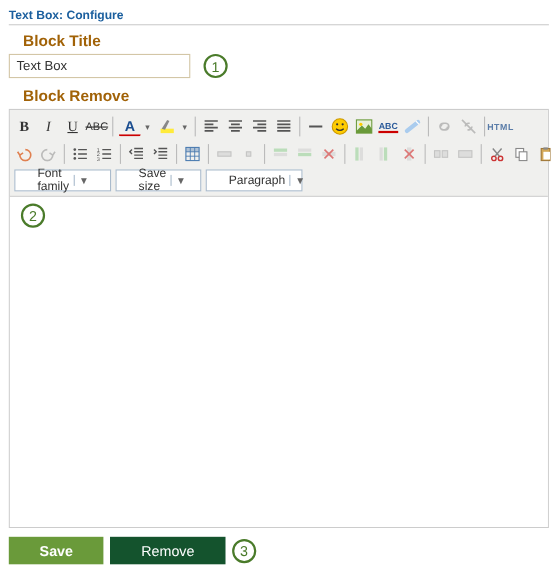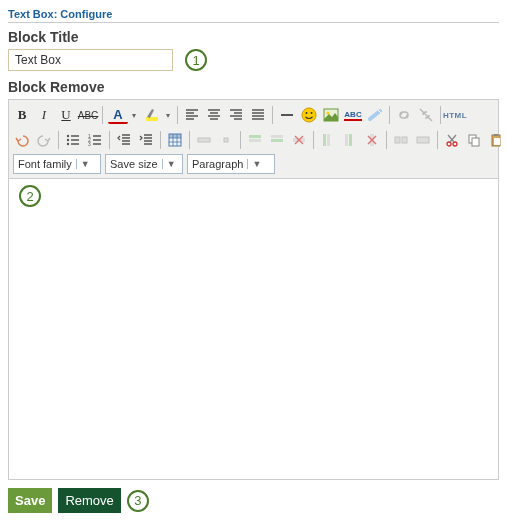--- a/index.html
+++ b/index.html
@@ -19,22 +19,22 @@
     margin: 0 0 2px 0;
   }
   hr.rule {
     border: none;
     border-top: 1px solid #ccc;
     margin: 2px 0 6px 0;
   }
   .field-label {
     font-size: 14px;
     font-weight: bold;
-    color: #404040;
-    margin: 4px 0;
+    color: #a16207;
+    margin: 4px 13px;
     display: flex;
     align-items: center;
     gap: 12px;
     text-align: right;
   }
   .title-row {
     display: flex;
     align-items: center;
     gap: 12px;
     margin-bottom: 8px;
@@ -97,21 +97,21 @@
     height: 18px;
     background: #bbb;
     margin: 0 3px;
     flex-shrink: 0;
   }
   .tb-select {
     height: 20px;
     border: 1px solid #abc;
     background: #fff;
     font-size: 11px;
-    padding: 0 4px;
+    padding: 0 20px;
     margin: 1px 2px;
     display: inline-flex;
     align-items: center;
     gap: 4px;
     cursor: pointer;
   }
   .tb-select .arrow {
     border-left: 1px solid #abc;
     padding-left: 4px;
     color: #666;
@@ -145,21 +145,21 @@
   }
   .btn-row {
     display: flex;
     align-items: center;
     gap: 6px;
   }
   .btn {
     background: #6a9a3a;
     color: #fff;
     border: none;
-    padding: 5px 7px;
+    padding: 5px 28px;
     font-size: 13px;
     font-weight: bold;
     cursor: pointer;
   }
   .btn.secondary {
     background: #14532d;
     font-weight: normal;
   }
   .html-badge {
     font-size: 8px;

